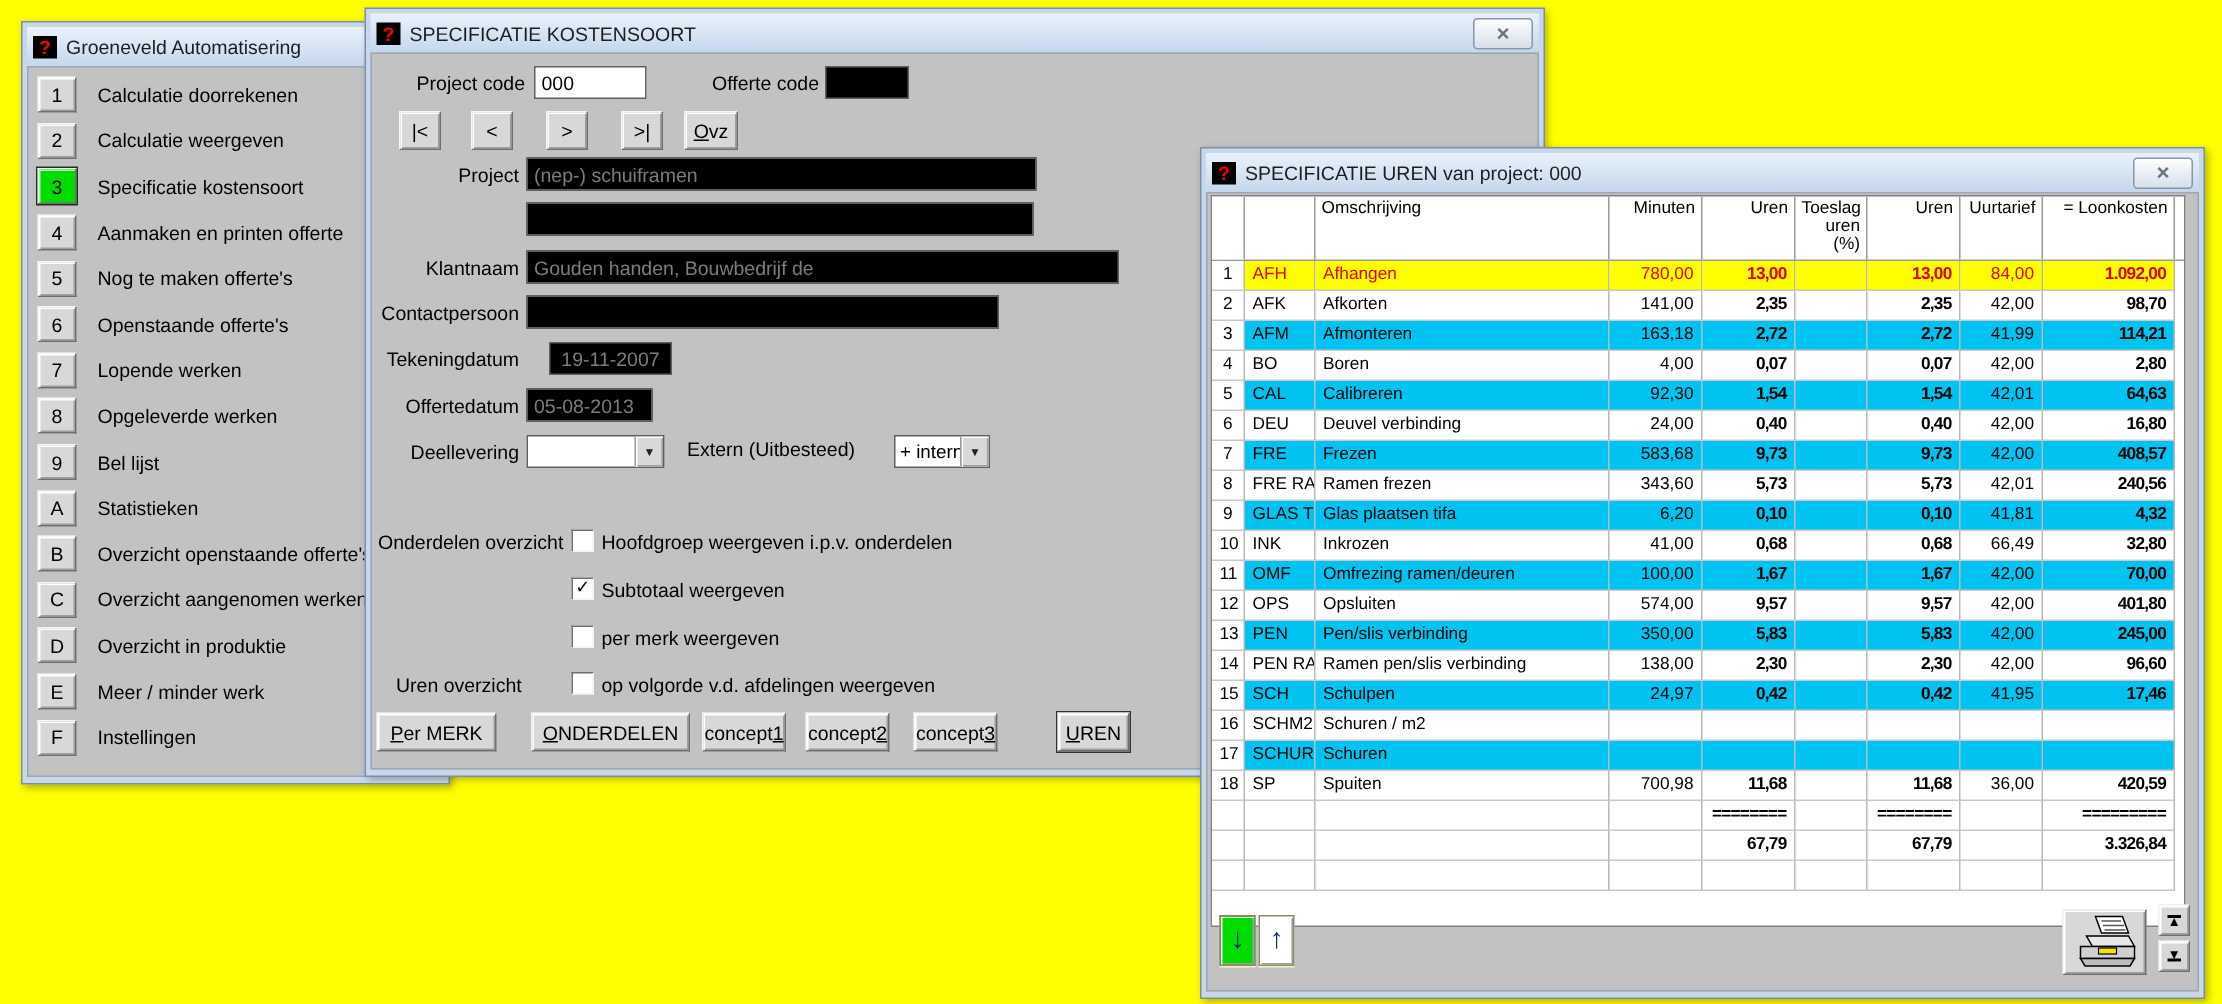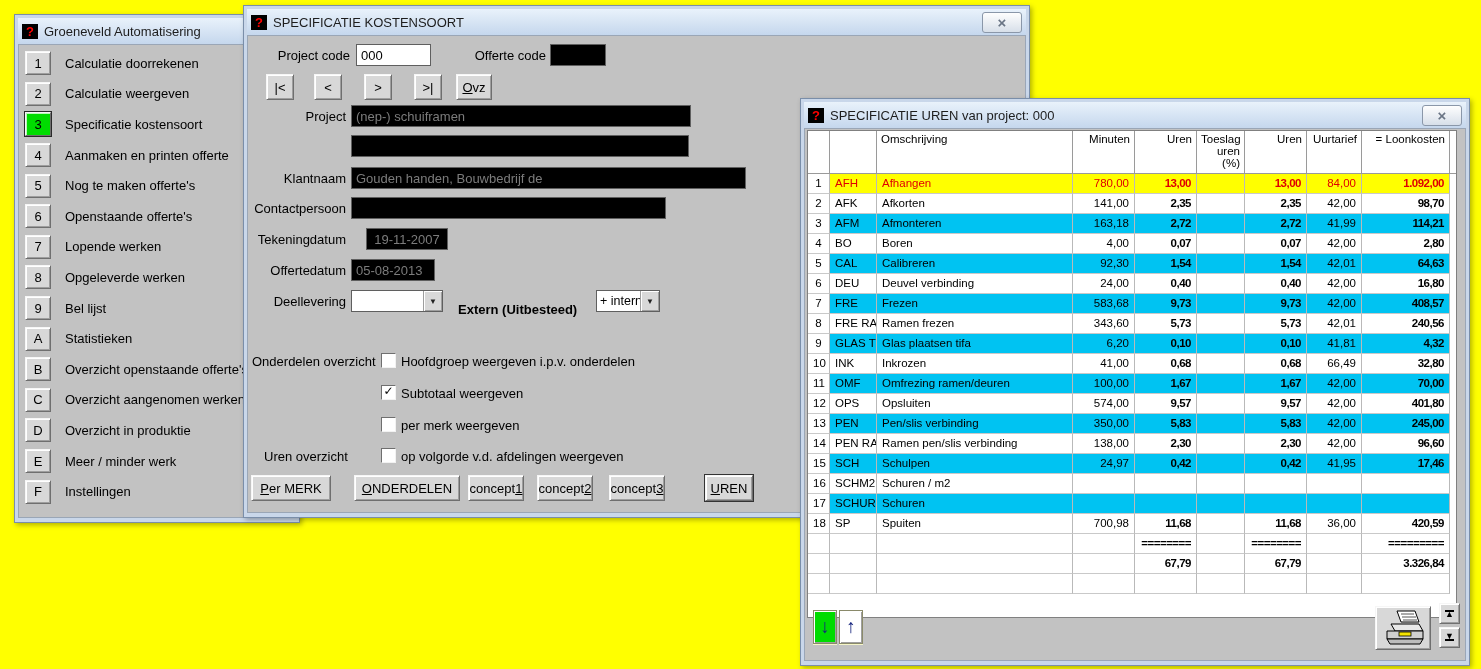--- a/index.html
+++ b/index.html
@@ -207,21 +207,21 @@
     <div class="inp dim" style="left:118px;top:192px;width:82px;text-align:center;">19-11-2007</div>
 
     <div class="fl r" style="left:0;top:227px;width:98px;">Offertedatum</div>
     <div class="inp dim" style="left:103px;top:223px;width:84px;">05-08-2013</div>
 
     <div class="fl r" style="left:0;top:258px;width:98px;">Deellevering</div>
     <div class="dd" style="left:103px;top:254px;width:92px;">
       <span class="val"></span>
       <span class="arr">▼</span>
     </div>
-    <div class="fl" style="left:210px;top:266px;width:136px;font-weight:bold;">Extern (Uitbesteed)</div>
+    <div class="fl" style="left:210px;top:256px;width:136px;">Extern (Uitbesteed)</div>
     <div class="dd" style="left:348px;top:254px;width:64px;">
       <span class="val">+ intern</span>
       <span class="arr">▼</span>
     </div>
 
     <div class="fl" style="left:4px;top:318px;">Onderdelen overzicht</div>
     <div class="cb" style="left:133px;top:317px;"></div>
     <div class="fl" style="left:153px;top:318px;">Hoofdgroep weergeven i.p.v. onderdelen</div>
 
     <div class="cb" style="left:133px;top:349px;">✓</div>

